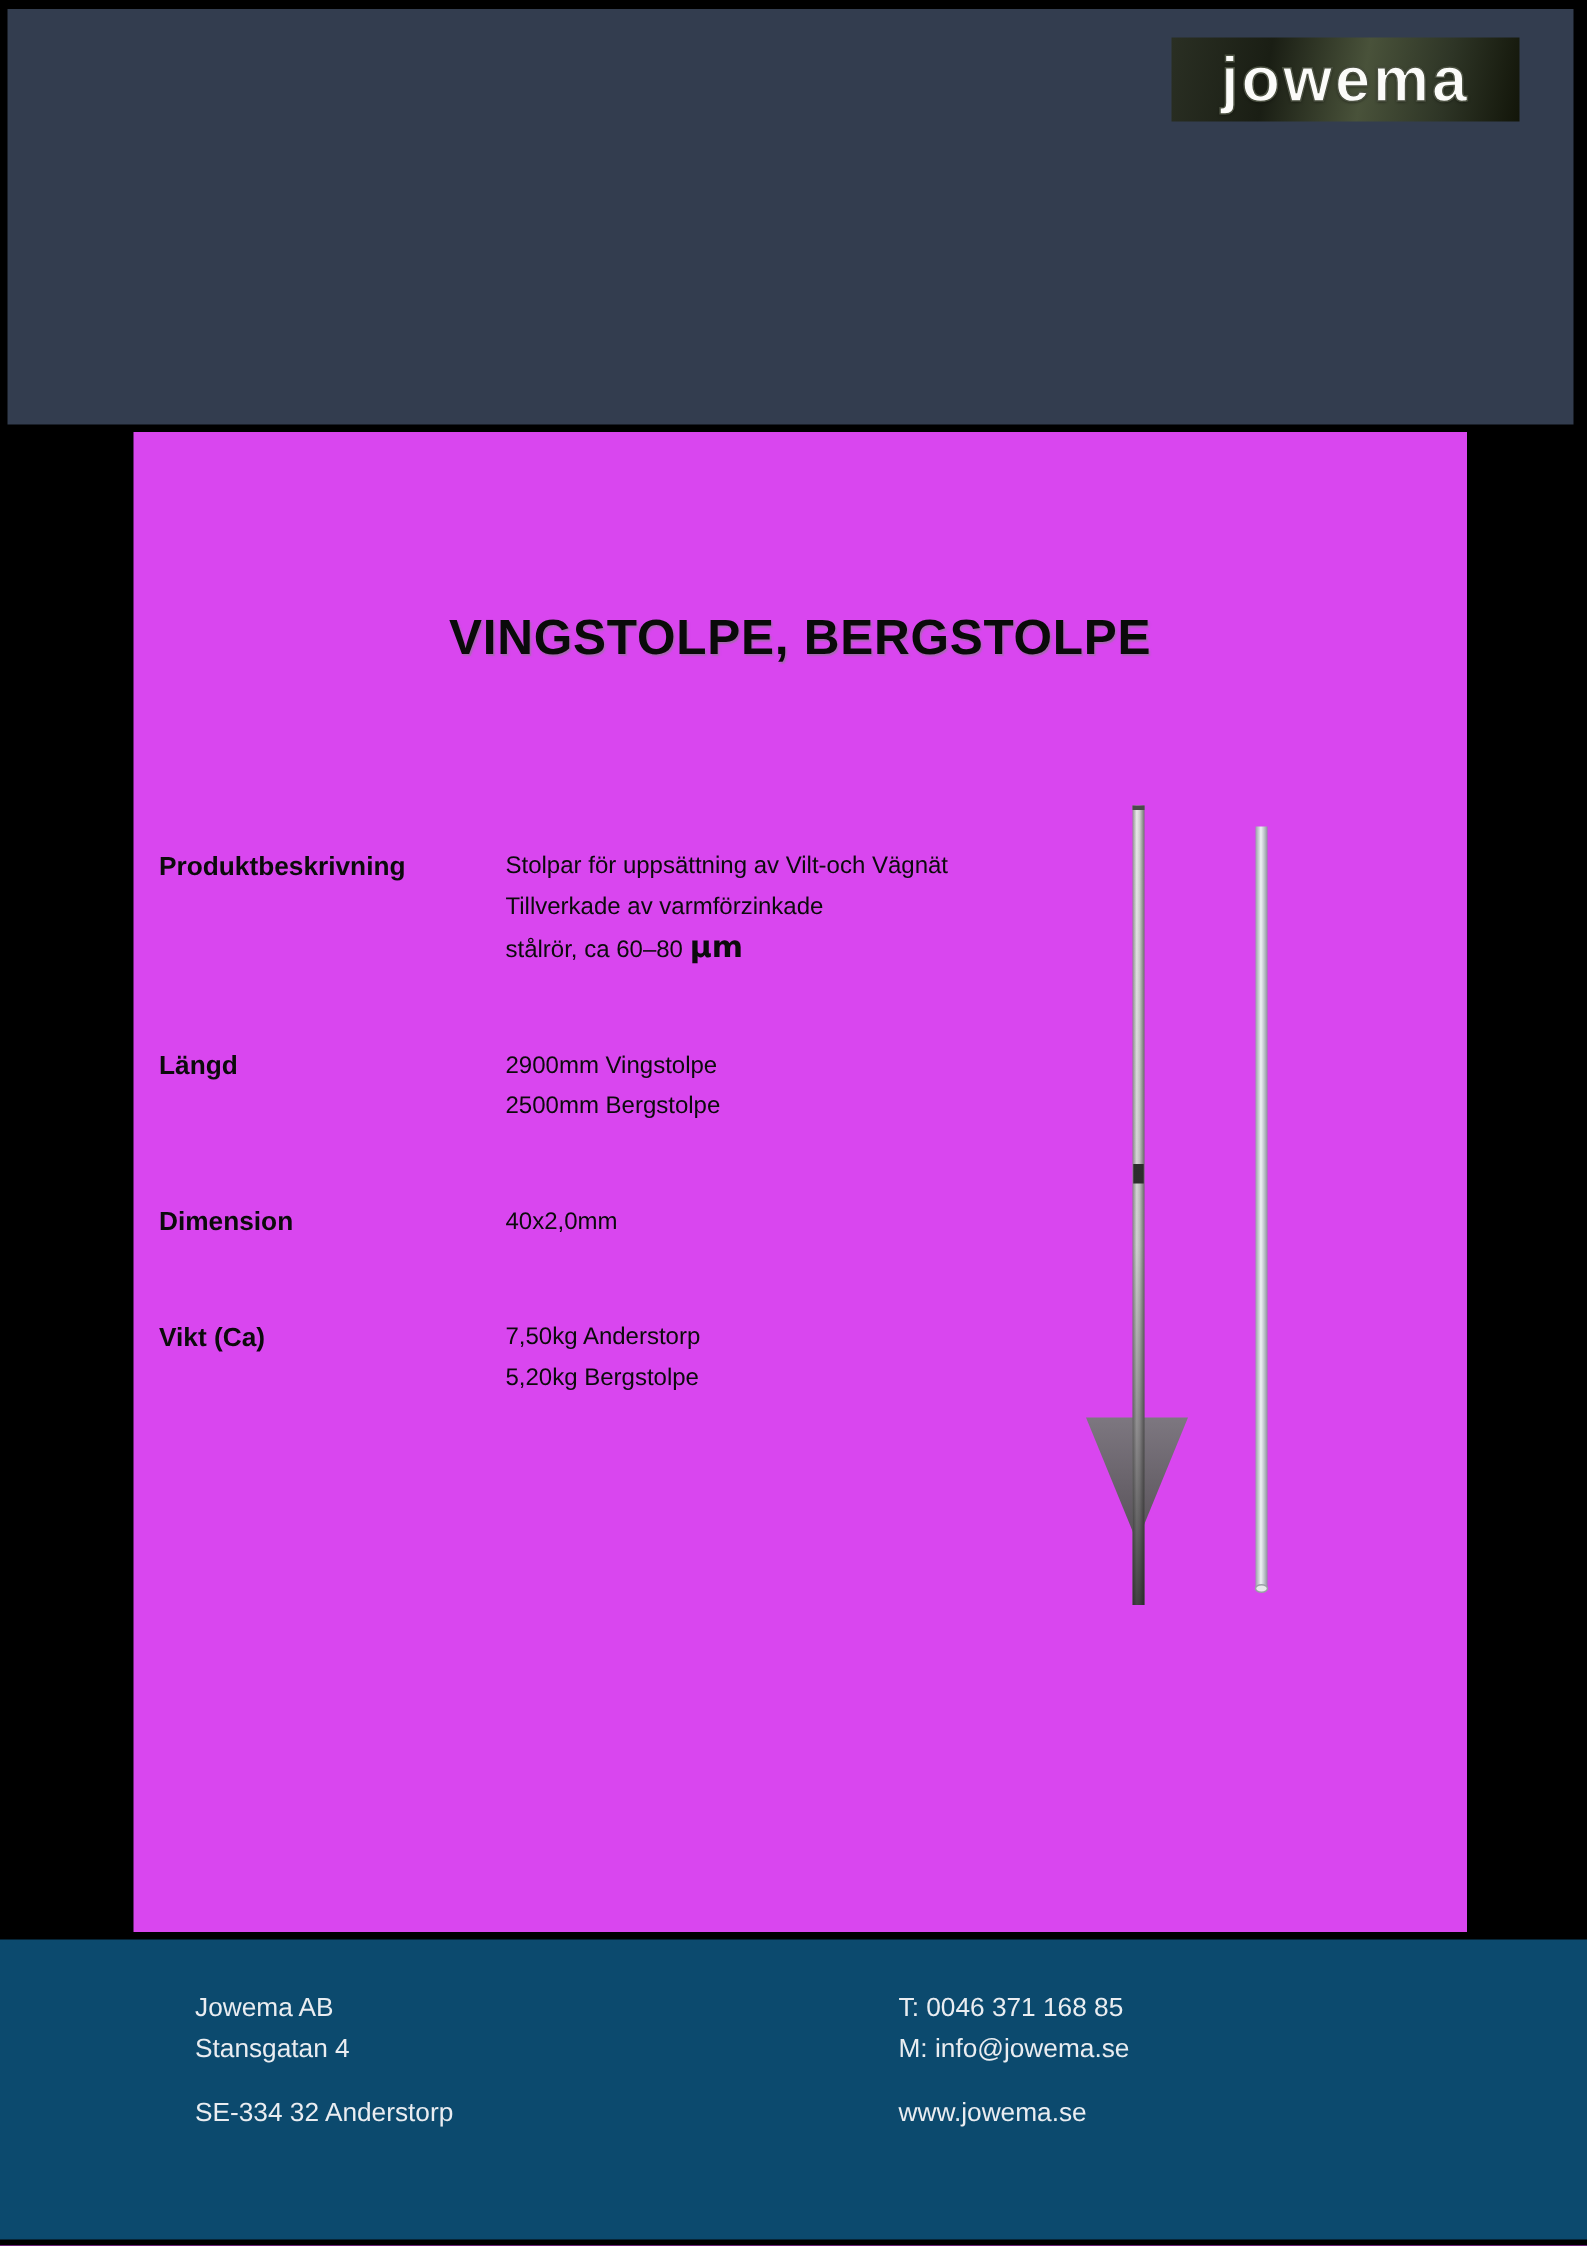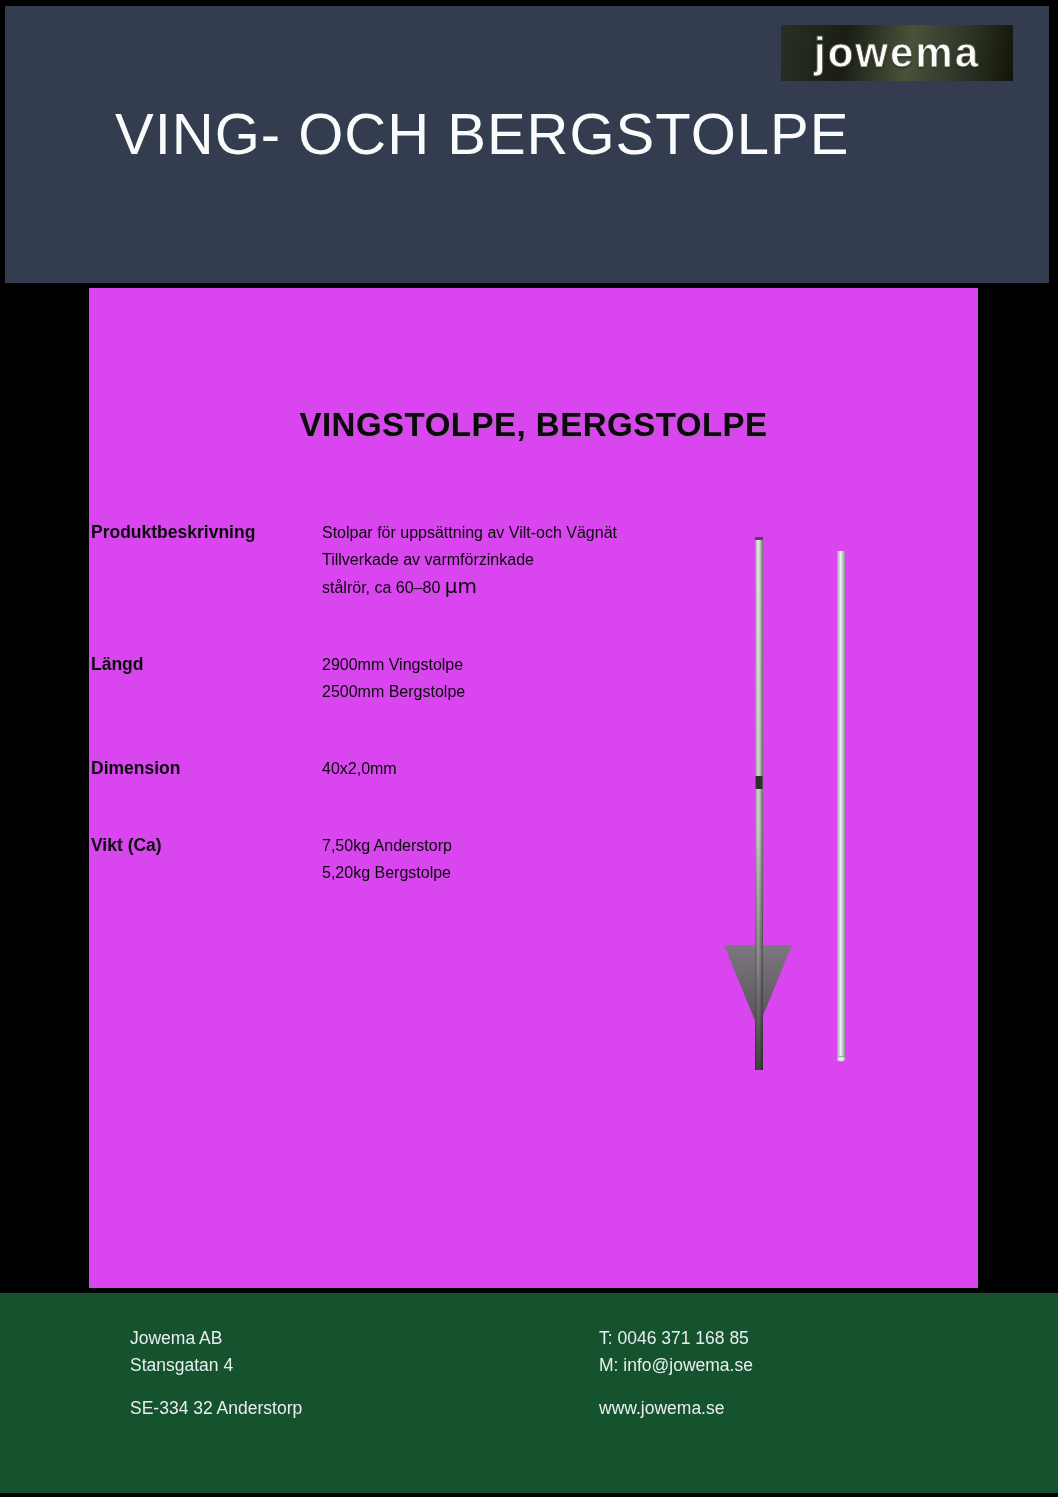--- a/index.html
+++ b/index.html
@@ -51,53 +51,53 @@
   }
   .product-heading {
     margin: 118px 0 0 0;
     text-align: center;
     font-size: 33px;
     font-weight: 700;
     letter-spacing: 0.5px;
     color: #0a0a0a;
     text-shadow: 1px 1px 1px rgba(130,130,130,0.55);
   }
-  .spec-list { margin-top: 75px; padding-left: 2px; }
+  .spec-list { margin-top: 120px; padding-left: 17px; }
   .spec-row { display: flex; margin-bottom: 50px; }
   .spec-label {
     flex: none; width: 231px;
     font-size: 17.5px; font-weight: 700;
     line-height: 27px;
   }
   .spec-values { font-size: 16px; line-height: 27px; }
   .spec-line .unit {
     font-size: 20px;
     font-family: "DejaVu Sans", sans-serif;
+    font-weight: bold;
   }
 
   .product-photo { position: absolute; left: 611px; top: 240px; }
 
   
   .page-footer {
     position: absolute; left: 0; top: 1293px;
     width: 1058px; height: 200px;
-    background: #14532d;
+    background: #0c4a6e;
     color: #EAEDF1;
     font-size: 17.5px;
   }
   .f-col { position: absolute; top: 32px; line-height: 27px; }
   .f-left  { left: 130px; }
   .f-right { left: 599px; }
   .f-line.gap { margin-top: 16px; }
 </style>
 </head>
 <body>
 
 <div class="banner">
-  <h1 class="doc-title">VING- OCH BERGSTOLPE</h1>
   <div class="logo">
     <span class="logo-text">jowema</span>
   </div>
 </div>
 
 <main class="sheet">
   <h2 class="product-heading">VINGSTOLPE, BERGSTOLPE</h2>
 
   <div class="spec-list">
       <div class="spec-row">

